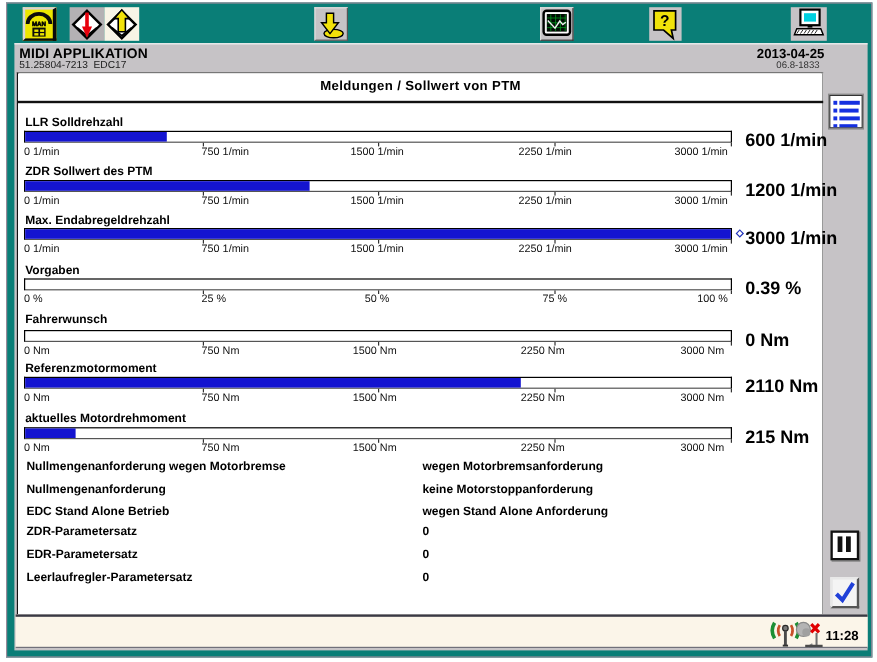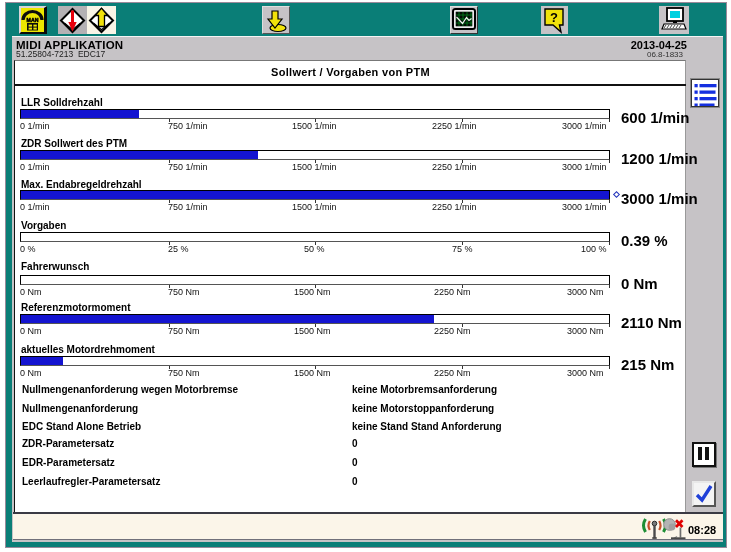--- a/index.html
+++ b/index.html
@@ -92,21 +92,21 @@
       </g>
  </svg>
 </div>
 
 <div class="abs" style="left:16px; top:38.5px; font-size:11.5px; font-weight:bold; color:#000; letter-spacing:0.2px;">MIDI APPLIKATION</div>
 <div class="abs" style="left:16px; top:49px; font-size:8.5px; color:#222;">51.25804-7213&nbsp;&nbsp;EDC17</div>
 <div class="abs" style="left:487px; top:39px; width:200px; text-align:right; font-size:11px; font-weight:bold; color:#000;">2013-04-25</div>
 <div class="abs" style="left:483px; top:50px; width:200px; text-align:right; font-size:8px; color:#333;">06.8-1833</div>
 
 <div id="panel"></div>
-<div class="abs" style="left:15px; top:66px; width:671px; text-align:center; font-size:11px; letter-spacing:0.3px; font-weight:bold; color:#000;">Sollwert / Vorgaben von PTM</div>
+<div class="abs" style="left:15px; top:66px; width:671px; text-align:center; font-size:11px; letter-spacing:0.3px; font-weight:bold; color:#000;">Meldungen / Sollwert von PTM</div>
 <div class="abs" style="left:15px; top:84px; width:671px; height:2px; background:#111;"></div>
 
 <div id="gauges">
     <div class="glabel" style="top:97px">LLR Solldrehzahl</div>
     <div class="gbar" style="top:109px">
       <div class="gfill" style="width:118px"></div>
     </div>
     <div class="tick" style="left:169px; top:119px"></div>
     <div class="tick" style="left:315px; top:119px"></div>
     <div class="tick" style="left:462px; top:119px"></div>
@@ -195,25 +195,25 @@
     <div class="sc" style="left:20px; top:368px">0 Nm</div>
     <div class="sc" style="left:168px; top:368px">750 Nm</div>
     <div class="sc" style="left:294px; top:368px">1500 Nm</div>
     <div class="sc" style="left:434px; top:368px">2250 Nm</div>
     <div class="sc" style="left:567px; top:368px">3000 Nm</div>
     <div class="val" style="top:356px">215 Nm</div>
   </div>
 
 <div id="rows">
     <div class="brow" style="left:22px; top:384px">Nullmengenanforderung wegen Motorbremse</div>
-    <div class="brow" style="left:352px; top:384px">keine Motorbremsanforderung</div>
+    <div class="brow" style="left:352px; top:384px">wegen Motorbremsanforderung</div>
     <div class="brow" style="left:22px; top:403px">Nullmengenanforderung</div>
     <div class="brow" style="left:352px; top:403px">keine Motorstoppanforderung</div>
     <div class="brow" style="left:22px; top:420.5px">EDC Stand Alone Betrieb</div>
-    <div class="brow" style="left:352px; top:420.5px">keine Stand Stand Anforderung</div>
+    <div class="brow" style="left:352px; top:420.5px">wegen Stand Alone Anforderung</div>
     <div class="brow" style="left:22px; top:438px">ZDR-Parametersatz</div>
     <div class="brow" style="left:352px; top:438px">0</div>
     <div class="brow" style="left:22px; top:456.5px">EDR-Parametersatz</div>
     <div class="brow" style="left:352px; top:456.5px">0</div>
     <div class="brow" style="left:22px; top:475.5px">Leerlaufregler-Parametersatz</div>
     <div class="brow" style="left:352px; top:475.5px">0</div>
   </div>
 
 <div class="abs" style="left:691px; top:79px; width:28px; height:28px; background:#fff; border:1px solid #333; box-shadow:0 0 0 1px #8a8a8a;">
  <svg width="26" height="26" viewBox="0 0 26 26">
@@ -250,13 +250,13 @@
   <rect x="13.3" y="11.5" width="2.4" height="12" fill="#4a4a4a"></rect>
   <rect x="12.3" y="23.2" width="4.4" height="1.6" fill="#333"></rect>
   <circle cx="29.5" cy="10.5" r="5.8" fill="#b4b4b4" stroke="#8a8a8a" stroke-width="1"></circle>
   <circle cx="32" cy="13" r="3.4" fill="#a0a0a0"></circle>
   <path d="M36 6.2 L42.5 13 M42.5 6.2 L36 13" stroke="#e00000" stroke-width="2.7"></path>
   <rect x="39.6" y="13.5" width="1.7" height="10" fill="#6e6e6e"></rect>
   <path d="M33 25 L37 22.5" stroke="#888" stroke-width="1.2" fill="none"></path>
   <rect x="31" y="23.3" width="14.5" height="1.9" fill="#4a4a4a"></rect>
  </svg>
 </div>
-<div class="abs" style="left:688px; top:524px; font-size:11px; font-weight:bold; color:#000;">08:28</div>
+<div class="abs" style="left:688px; top:524px; font-size:11px; font-weight:bold; color:#000;">11:28</div>
 
 </body></html>

